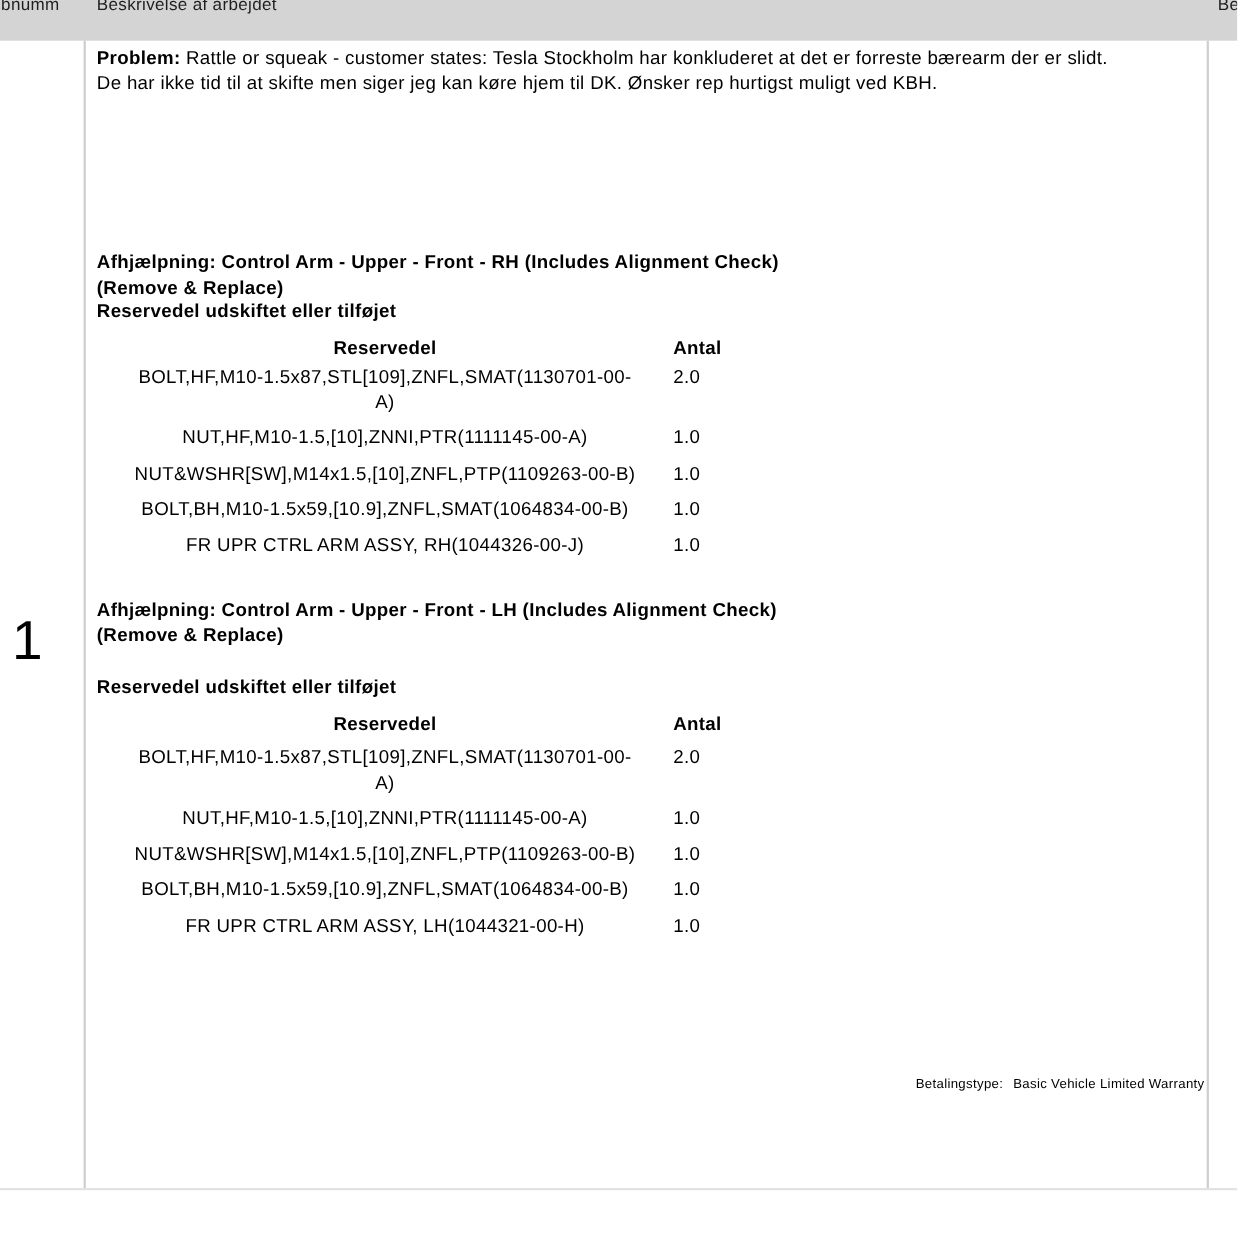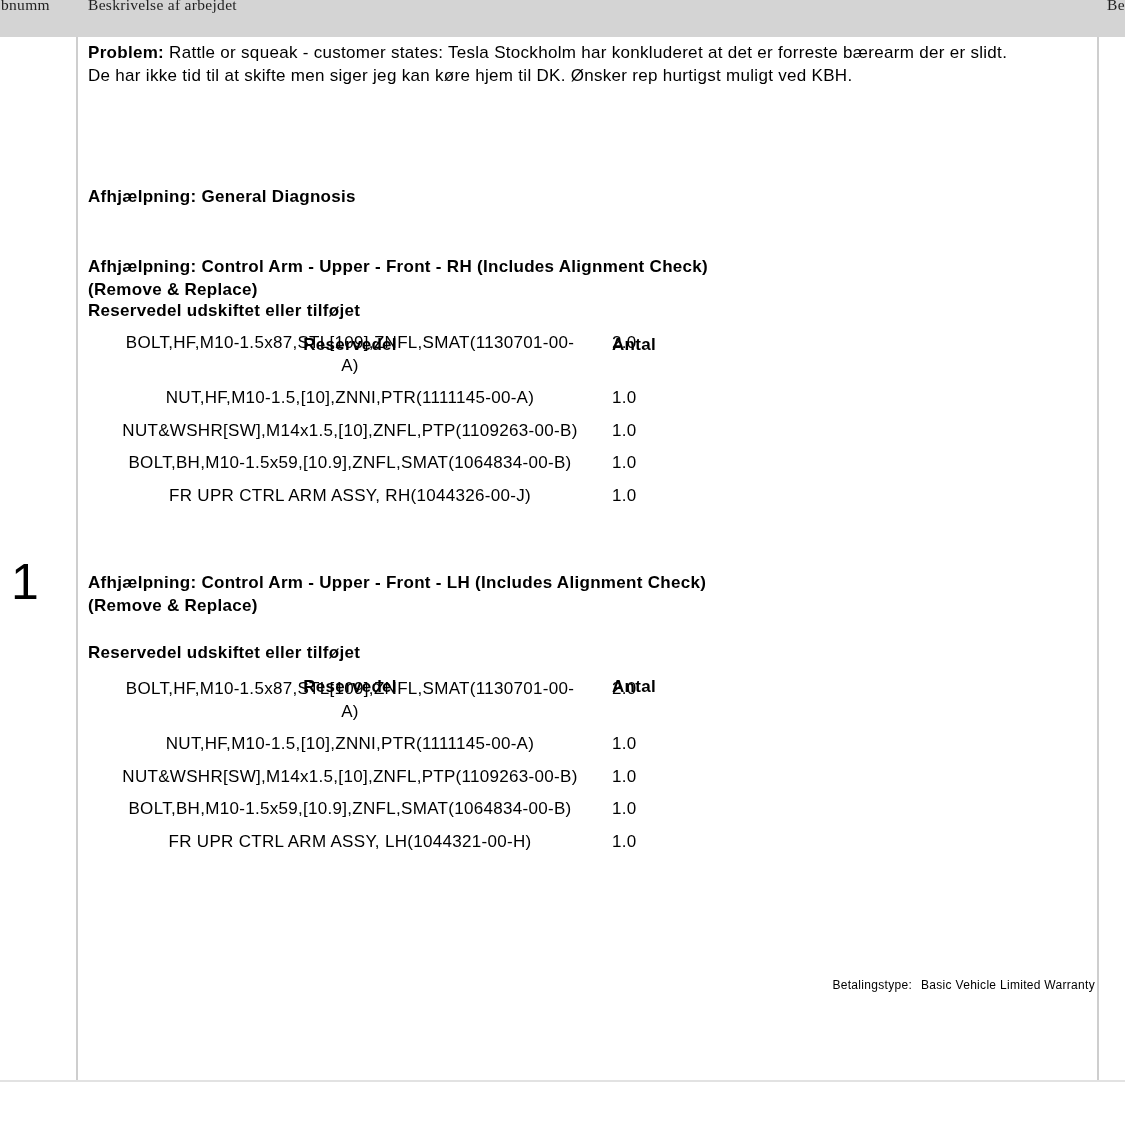--- a/index.html
+++ b/index.html
@@ -4,39 +4,39 @@
 <style>
   * { margin:0; padding:0; box-sizing:border-box; }
   html,body { background:#ffffff; }
   .page {
     position:relative; width:1125px; height:1131px; overflow:hidden;
     background:#ffffff; font-family:"Liberation Sans","DejaVu Sans",sans-serif;
     color:#000; letter-spacing:0.3px;
   }
   .table-header {
     position:absolute; left:0; top:0; width:1125px; height:37px;
-    background:#d4d4d4; overflow:hidden;font-family:Liberation Serif, serif;
+    background:#d4d4d4; overflow:hidden;
   }
   .th { position:absolute; top:-5px; font-size:15.5px; line-height:20px; color:#1f1f1f; white-space:pre; }
   .th-jobnum { left:1px; }
   .th-desc  { left:88px; }
   .th-amount{ left:1107px; }
   .divider { position:absolute; top:37px; width:2px; height:1044px; background:#cecece; }
   .divider-left { left:76px; }
   .divider-right{ left:1097px; }
   .bottom-rule { position:absolute; left:0; top:1080px; width:1125px; height:2px; background:#e2e2e2; }
   .job-number {
     position:absolute; left:11px; top:557px; font-size:50px; line-height:1;
     font-weight:400; letter-spacing:0; color:#000;
   }
   .block {
     position:absolute; left:88px; width:1012px;
     font-size:17px; line-height:22.5px; white-space:pre-line;
   }
-  .b { font-weight:700;margin-top:28px; }
+  .b { font-weight:700; }
   .cols, .prow { display:flex; align-items:flex-start; }
   .pname { width:524px; white-space:pre-line;text-align:center; }
   .pqty  { width:46px; text-align:left; white-space:pre; }
   .parts .prow { margin-bottom:10px; }
   .payment {
     position:absolute; right:30px; top:974px; font-size:12px; line-height:22.5px;
     text-align:right; white-space:pre;
   }
   .pay-val { margin-left:9px; }
 </style>
@@ -54,21 +54,20 @@
   <div class="divider divider-left"></div>
   <div class="divider divider-right"></div>
   <div class="bottom-rule"></div>
 
   <div class="job-number">1</div>
 
   <div class="block" style="top:42px"><span class="b">Problem:</span><span> Rattle or squeak - customer states: Tesla Stockholm har konkluderet at det er forreste bærearm der er slidt.
 De har ikke tid til at skifte men siger jeg kan køre hjem til DK. Ønsker rep hurtigst muligt ved KBH.</span></div>
 
 
-  <div class="block b" style="top:158px">Afhjælpning: General Diagnosis</div>
 
   <div class="block b" style="top:228px">Afhjælpning: Control Arm - Upper - Front - RH (Includes Alignment Check)
 (Remove &amp; Replace)</div>
   <div class="block b" style="top:272px">Reservedel udskiftet eller tilføjet</div>
   <div class="block cols" style="top:306px"><div class="pname b">Reservedel</div><div class="pqty b">Antal</div></div>
   <div class="block parts" style="top:332px"><div class="prow"><div class="pname">BOLT,HF,M10-1.5x87,STL[109],ZNFL,SMAT(1130701-00-
 A)</div><div class="pqty">2.0</div></div><div class="prow"><div class="pname">NUT,HF,M10-1.5,[10],ZNNI,PTR(1111145-00-A)</div><div class="pqty">1.0</div></div><div class="prow"><div class="pname">NUT&amp;WSHR[SW],M14x1.5,[10],ZNFL,PTP(1109263-00-B)</div><div class="pqty">1.0</div></div><div class="prow"><div class="pname">BOLT,BH,M10-1.5x59,[10.9],ZNFL,SMAT(1064834-00-B)</div><div class="pqty">1.0</div></div><div class="prow"><div class="pname">FR UPR CTRL ARM ASSY, RH(1044326-00-J)</div><div class="pqty">1.0</div></div></div>
 
   <div class="block b" style="top:544px">Afhjælpning: Control Arm - Upper - Front - LH (Includes Alignment Check)
 (Remove &amp; Replace)</div>

